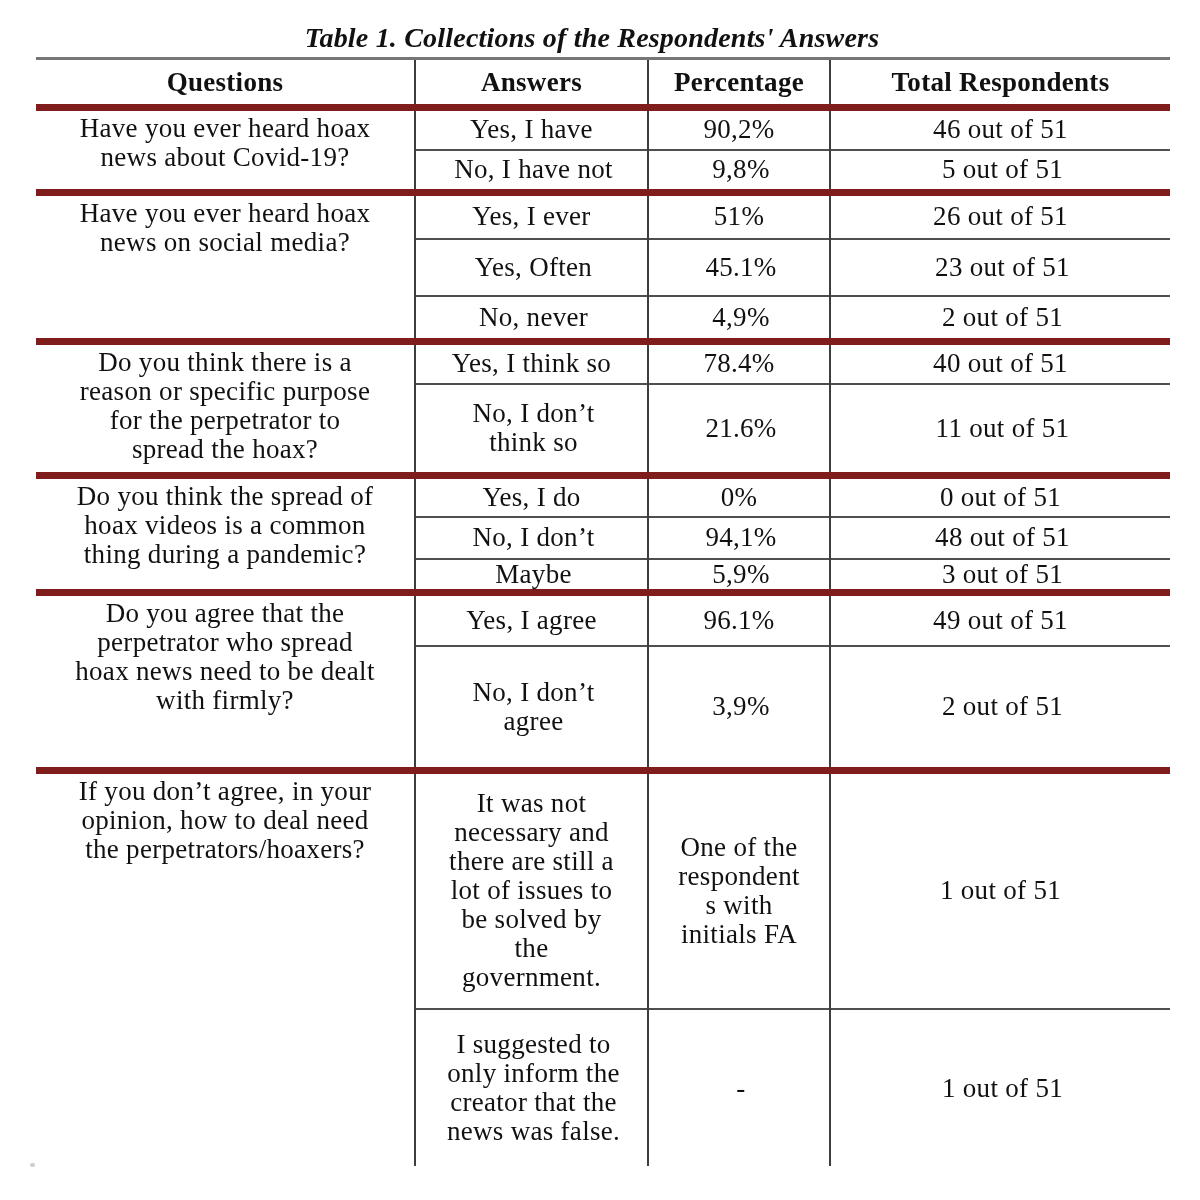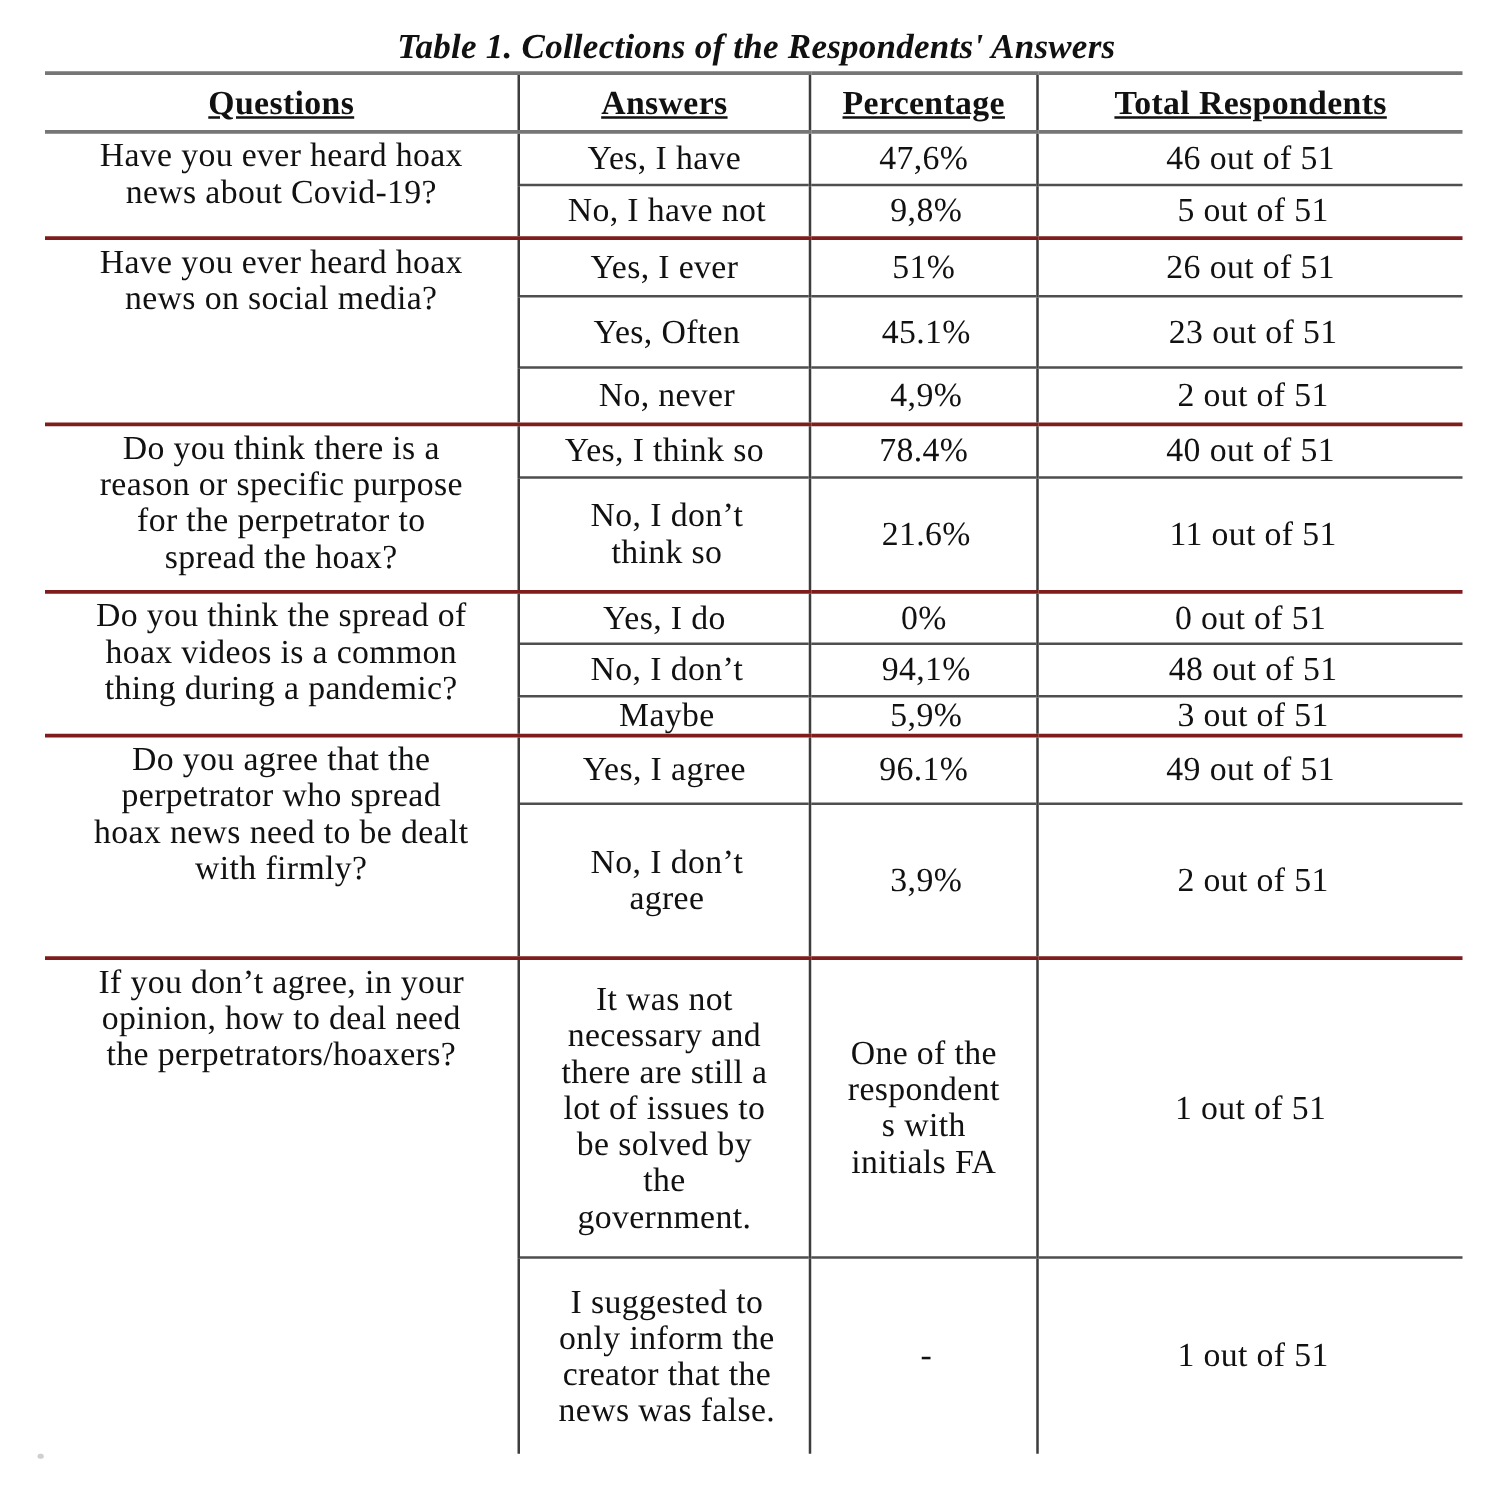--- a/index.html
+++ b/index.html
@@ -2,41 +2,41 @@
 <html><head>
 <meta charset="utf-8">
 <style>
   html,body{margin:0;padding:0;}
   body{
     width:1200px;height:1200px;background:#ffffff;position:relative;
     font-family:"Liberation Serif","DejaVu Serif",serif;color:#111;
     overflow:hidden;
   }
   .title{
-    position:absolute;top:22px;left:38px;width:1134px;text-align:center;
+    position:absolute;top:22px;left:25px;width:1134px;text-align:center;
     font-size:28px;font-weight:bold;font-style:italic;letter-spacing:.2px;
     white-space:nowrap;
   }
   table.resp{
     position:absolute;top:57px;left:36px;width:1134px;
     border-collapse:collapse;table-layout:fixed;
   }
   th,td{
     text-align:center;padding:0 8px;font-size:27px;line-height:29px;
     white-space:pre-line;overflow:hidden;
   }
   th{
     font-weight:bold;font-size:27px;
     border-top:3px solid #767676;border-bottom:3px solid #767676;
-    height:44px;vertical-align:middle;letter-spacing:.3px;text-decoration:underline;
+    height:44px;vertical-align:middle;letter-spacing:.3px;
   }
   td{vertical-align:middle;letter-spacing:.3px;}
   td.q{vertical-align:top;padding-top:3px;}
   .vl{border-left:2px solid #3d3d3d;}
-  tr.grp > td{border-top:3px solid #7f1d1d;}
+  tr.grp > td{border-top:7px solid #7f1d1d;}
   td.sub{border-top:2px solid #4f4f4f;padding-left:12px;}
   .stray{
     position:absolute;left:30px;top:1163px;width:5px;height:4px;
     background:#cfcfcf;border-radius:2px;
   }
 </style>
 </head>
 <body>
 
 <div class="title">Table 1. Collections of the Respondents' Answers</div>
@@ -55,21 +55,21 @@
       <th class="vl">Percentage</th>
       <th class="vl">Total Respondents</th>
     </tr>
   </thead>
   <tbody>
 
     <tr class="grp" style="height:42px">
       <td class="q" rowspan="2">Have you ever heard hoax
 news about Covid-19?</td>
       <td class="vl">Yes, I have</td>
-      <td class="vl">47,6%</td>
+      <td class="vl">90,2%</td>
       <td class="vl">46 out of 51</td>
     </tr>
     <tr style="height:43px">
       <td class="vl sub">No, I have not</td>
       <td class="vl sub">9,8%</td>
       <td class="vl sub">5 out of 51</td>
     </tr>
 
     <tr class="grp" style="height:46px">
       <td class="q" rowspan="3">Have you ever heard hoax

